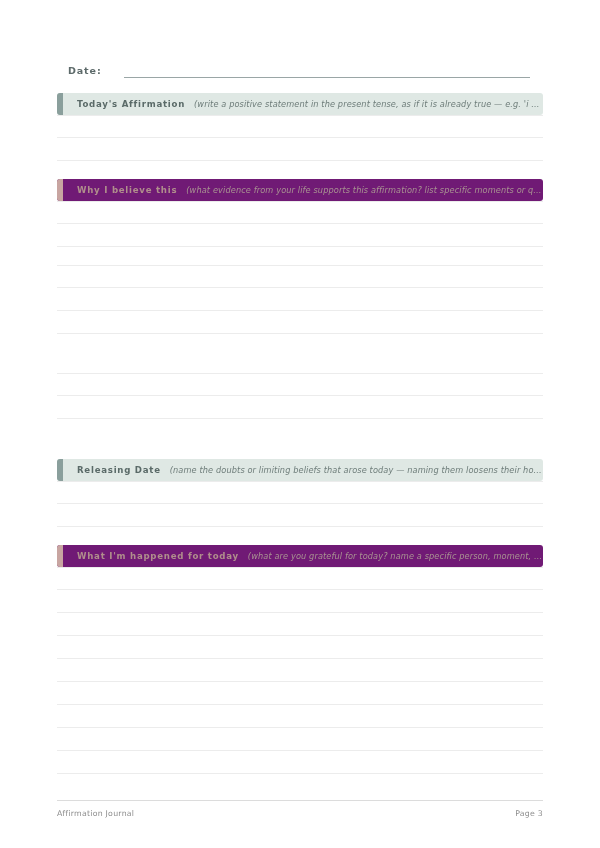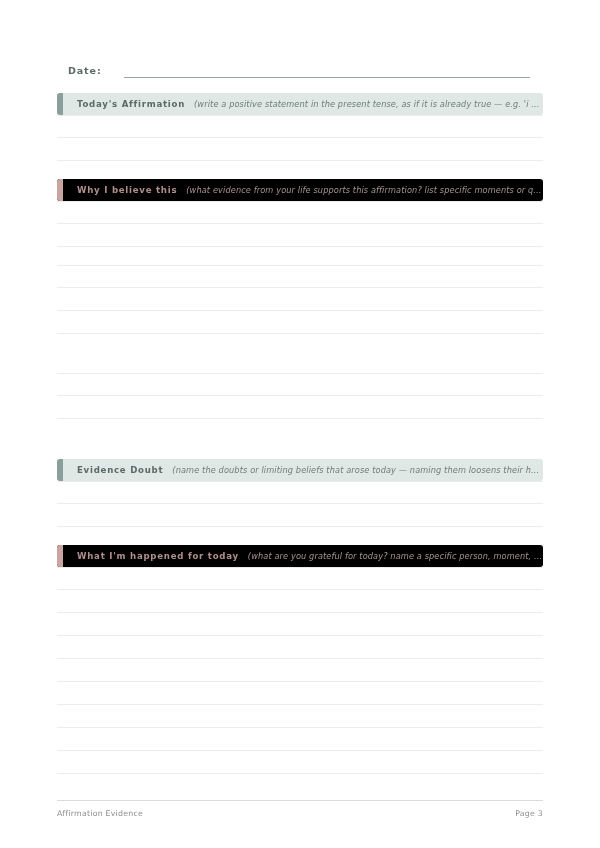--- a/index.html
+++ b/index.html
@@ -91,21 +91,21 @@
     text-overflow: ellipsis;
   }
 
   
   .theme-green .band { background: #dfe8e4; }
   .theme-green .accent { background: #8a9f9c; }
   .theme-green .band-title { color: #5a6a68; }
   .theme-green .band-hint { color: #6d7c79; }
 
   
-  .theme-pink .band { background: #000000; }
+  .theme-pink .band { background: #701a75; }
   .theme-pink .accent { background: #c8a5a1; }
   .theme-pink .band-title { color: #b08f8c; }
   .theme-pink .band-hint { color: #a99492; }
 
   
   .lines {
     margin-top: 0px;
   }
   .rule-line {
     height: 22px;
@@ -176,21 +176,21 @@
       </div>
       <div class="section theme-pink" style="top: 373px;">
         <div class="lines">
           <div class="rule-line"></div>
           <div class="rule-line"></div>
         </div>
       </div>
       <div class="section theme-green" style="top: 459px;">
         <div class="band">
           <span class="accent"></span>
-          <span class="band-title">Evidence Doubt</span>
+          <span class="band-title">Releasing Date</span>
           <span class="band-hint">(name the doubts or limiting beliefs that arose today — naming them loosens their hold)</span>
         </div>
         <div class="lines">
           <div class="rule-line"></div>
           <div class="rule-line"></div>
         </div>
       </div>
       <div class="section theme-pink" style="top: 545px;">
         <div class="band">
           <span class="accent"></span>
@@ -205,17 +205,17 @@
           <div class="rule-line"></div>
           <div class="rule-line"></div>
           <div class="rule-line"></div>
           <div class="rule-line"></div>
           <div class="rule-line"></div>
         </div>
       </div>
     </div>
 
   <div class="footer">
-    <span class="footer-text">Affirmation Evidence</span>
+    <span class="footer-text">Affirmation Journal</span>
     <span class="footer-text">Page 3</span>
   </div>
 
 </div>
 
 </body></html>

